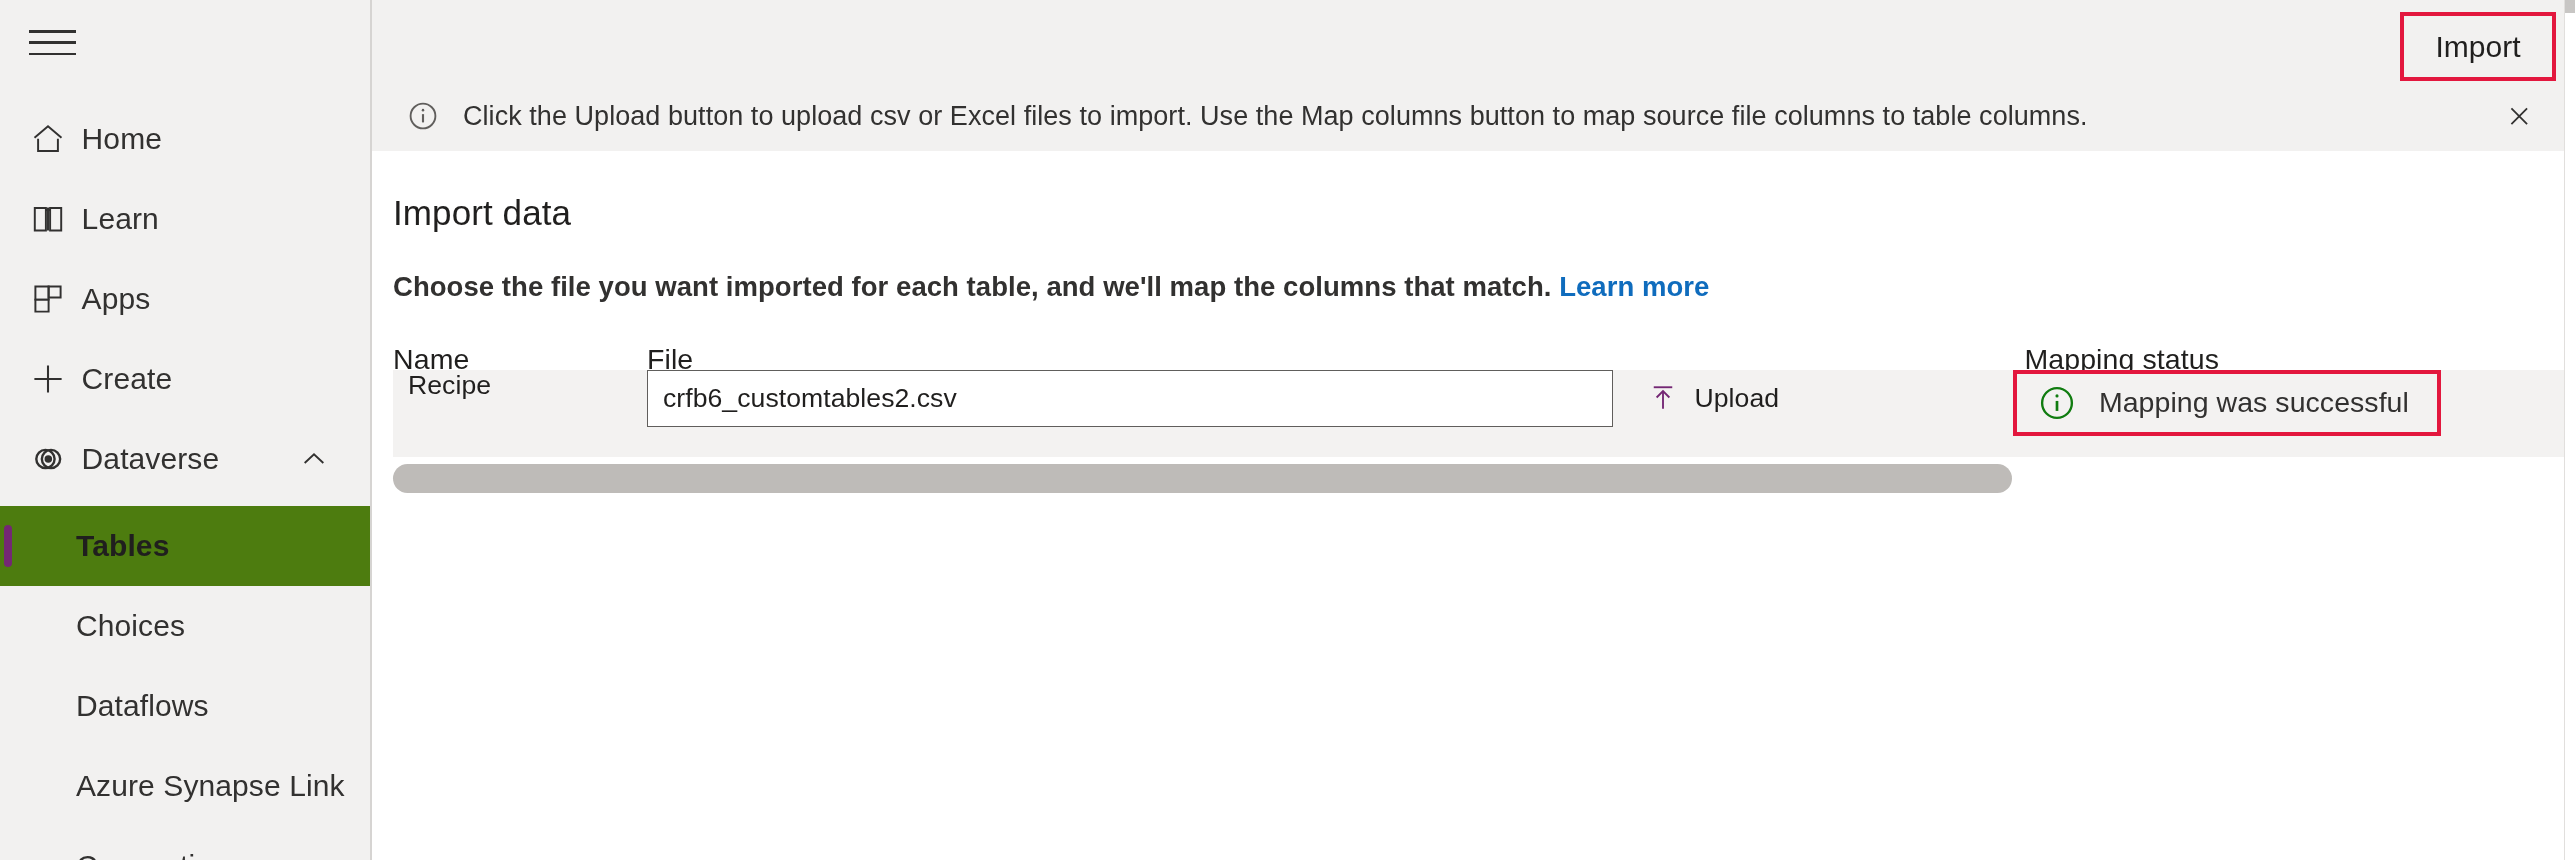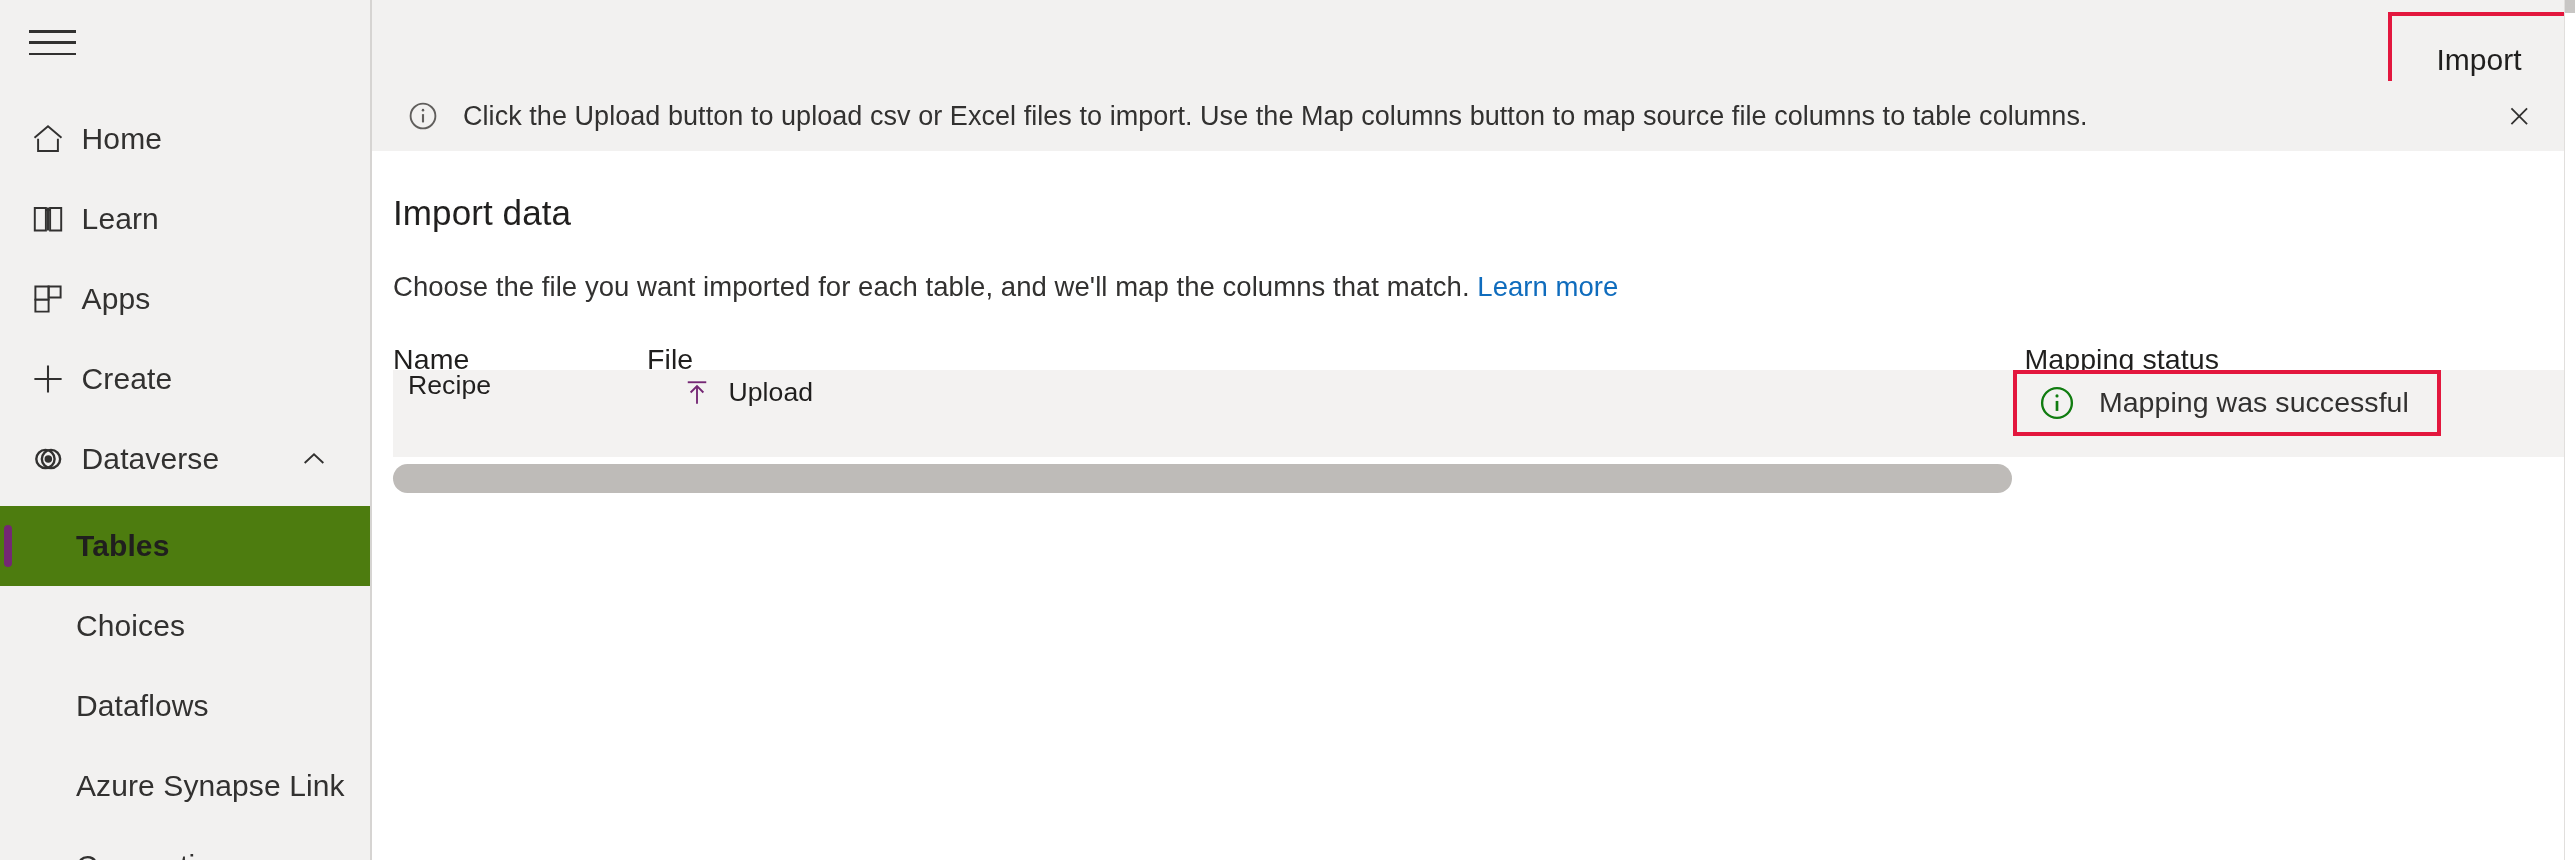--- a/index.html
+++ b/index.html
@@ -124,24 +124,24 @@
   }
 
   
   .command-bar {
     height: 81px;
     background: #F2F1F0;
     position: relative;
   }
   .import-btn-wrap {
     position: absolute;
-    right: 6px;
+    right: 20px;
     top: 12.3px;
     border: 4.7px solid #E3173E;
-    padding: 16px;
+    padding: 3px;
     margin-left: 36px;
   }
   .import-btn {
     background: #F2F1F0;
     border: none;
     font-family: "Liberation Sans", sans-serif;
     font-size: 30px;
     color: #201F1E;
     padding: 8.5px 28.5px;
     cursor: pointer;
@@ -195,20 +195,21 @@
     color: #201F1E;
     font-weight: normal;
     margin: 0 0 0 21px;
     letter-spacing: 0.1px;
   }
   .page-sub {
     font-size: 27.5px;
     color: #323130;
     margin: 38px 0 0 21px;
     letter-spacing: 0.05px;
+    font-weight: bold;
   }
   .page-sub a {
     color: #0F6CBD;
     text-decoration: none;
   }
 
   
   .table-wrap {
     margin: 40px 0 0 21px;
     position: relative;
@@ -490,20 +491,21 @@
           <div class="th col-name">Name</div>
           <div class="th col-file">File</div>
           <div class="th col-status">Mapping status</div>
         </div>
 
         <div class="t-row">
 
           <div class="cell-name">Recipe</div>
 
           <div class="cell-file">
+            <input class="file-input" type="text" value="crfb6_customtables2.csv" style="">
             <button class="upload-btn">
               <span class="upload-ico">
                 <svg width="30" height="30" viewBox="0 0 24 24" fill="none" stroke="currentColor" stroke-width="1.5">
                   <path d="M4.6 3.4h14.8"></path>
                   <path d="M12 6.6v14"></path>
                   <path d="M6.9 11.6 12 6.5l5.1 5.1"></path>
                 </svg>
               </span>
               <span class="upload-label">Upload</span>
             </button>

